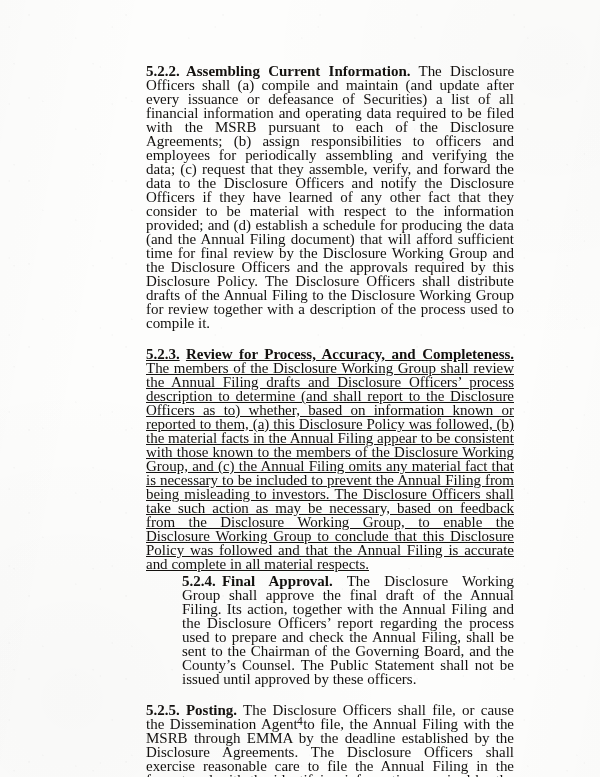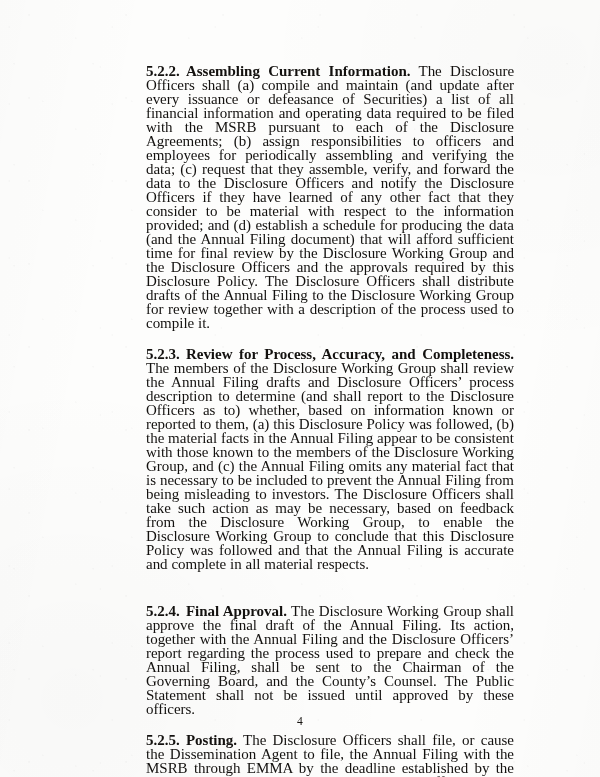--- a/index.html
+++ b/index.html
@@ -55,22 +55,22 @@
     font-weight: bold;
   }
 
   .sec-title {
     font-weight: bold;
     margin-left: 0.42em;
   }
 
   
   #p522 { margin-bottom: 17px; }
-  #p523 { margin-bottom: 33px; }
-  #p524 { margin-bottom: 17px; }
+  #p523 { margin-bottom: 3px; text-decoration: underline; }
+  #p524 { margin-bottom: 17px; margin-left: 36px; }
   #p525 { margin-bottom: 9px; }
 
   #page-number {
     position: absolute;
     left: 0;
     right: 0;
     top: 715px;
     text-align: center;
     font-size: 11.6px;
     color: #15120f;

